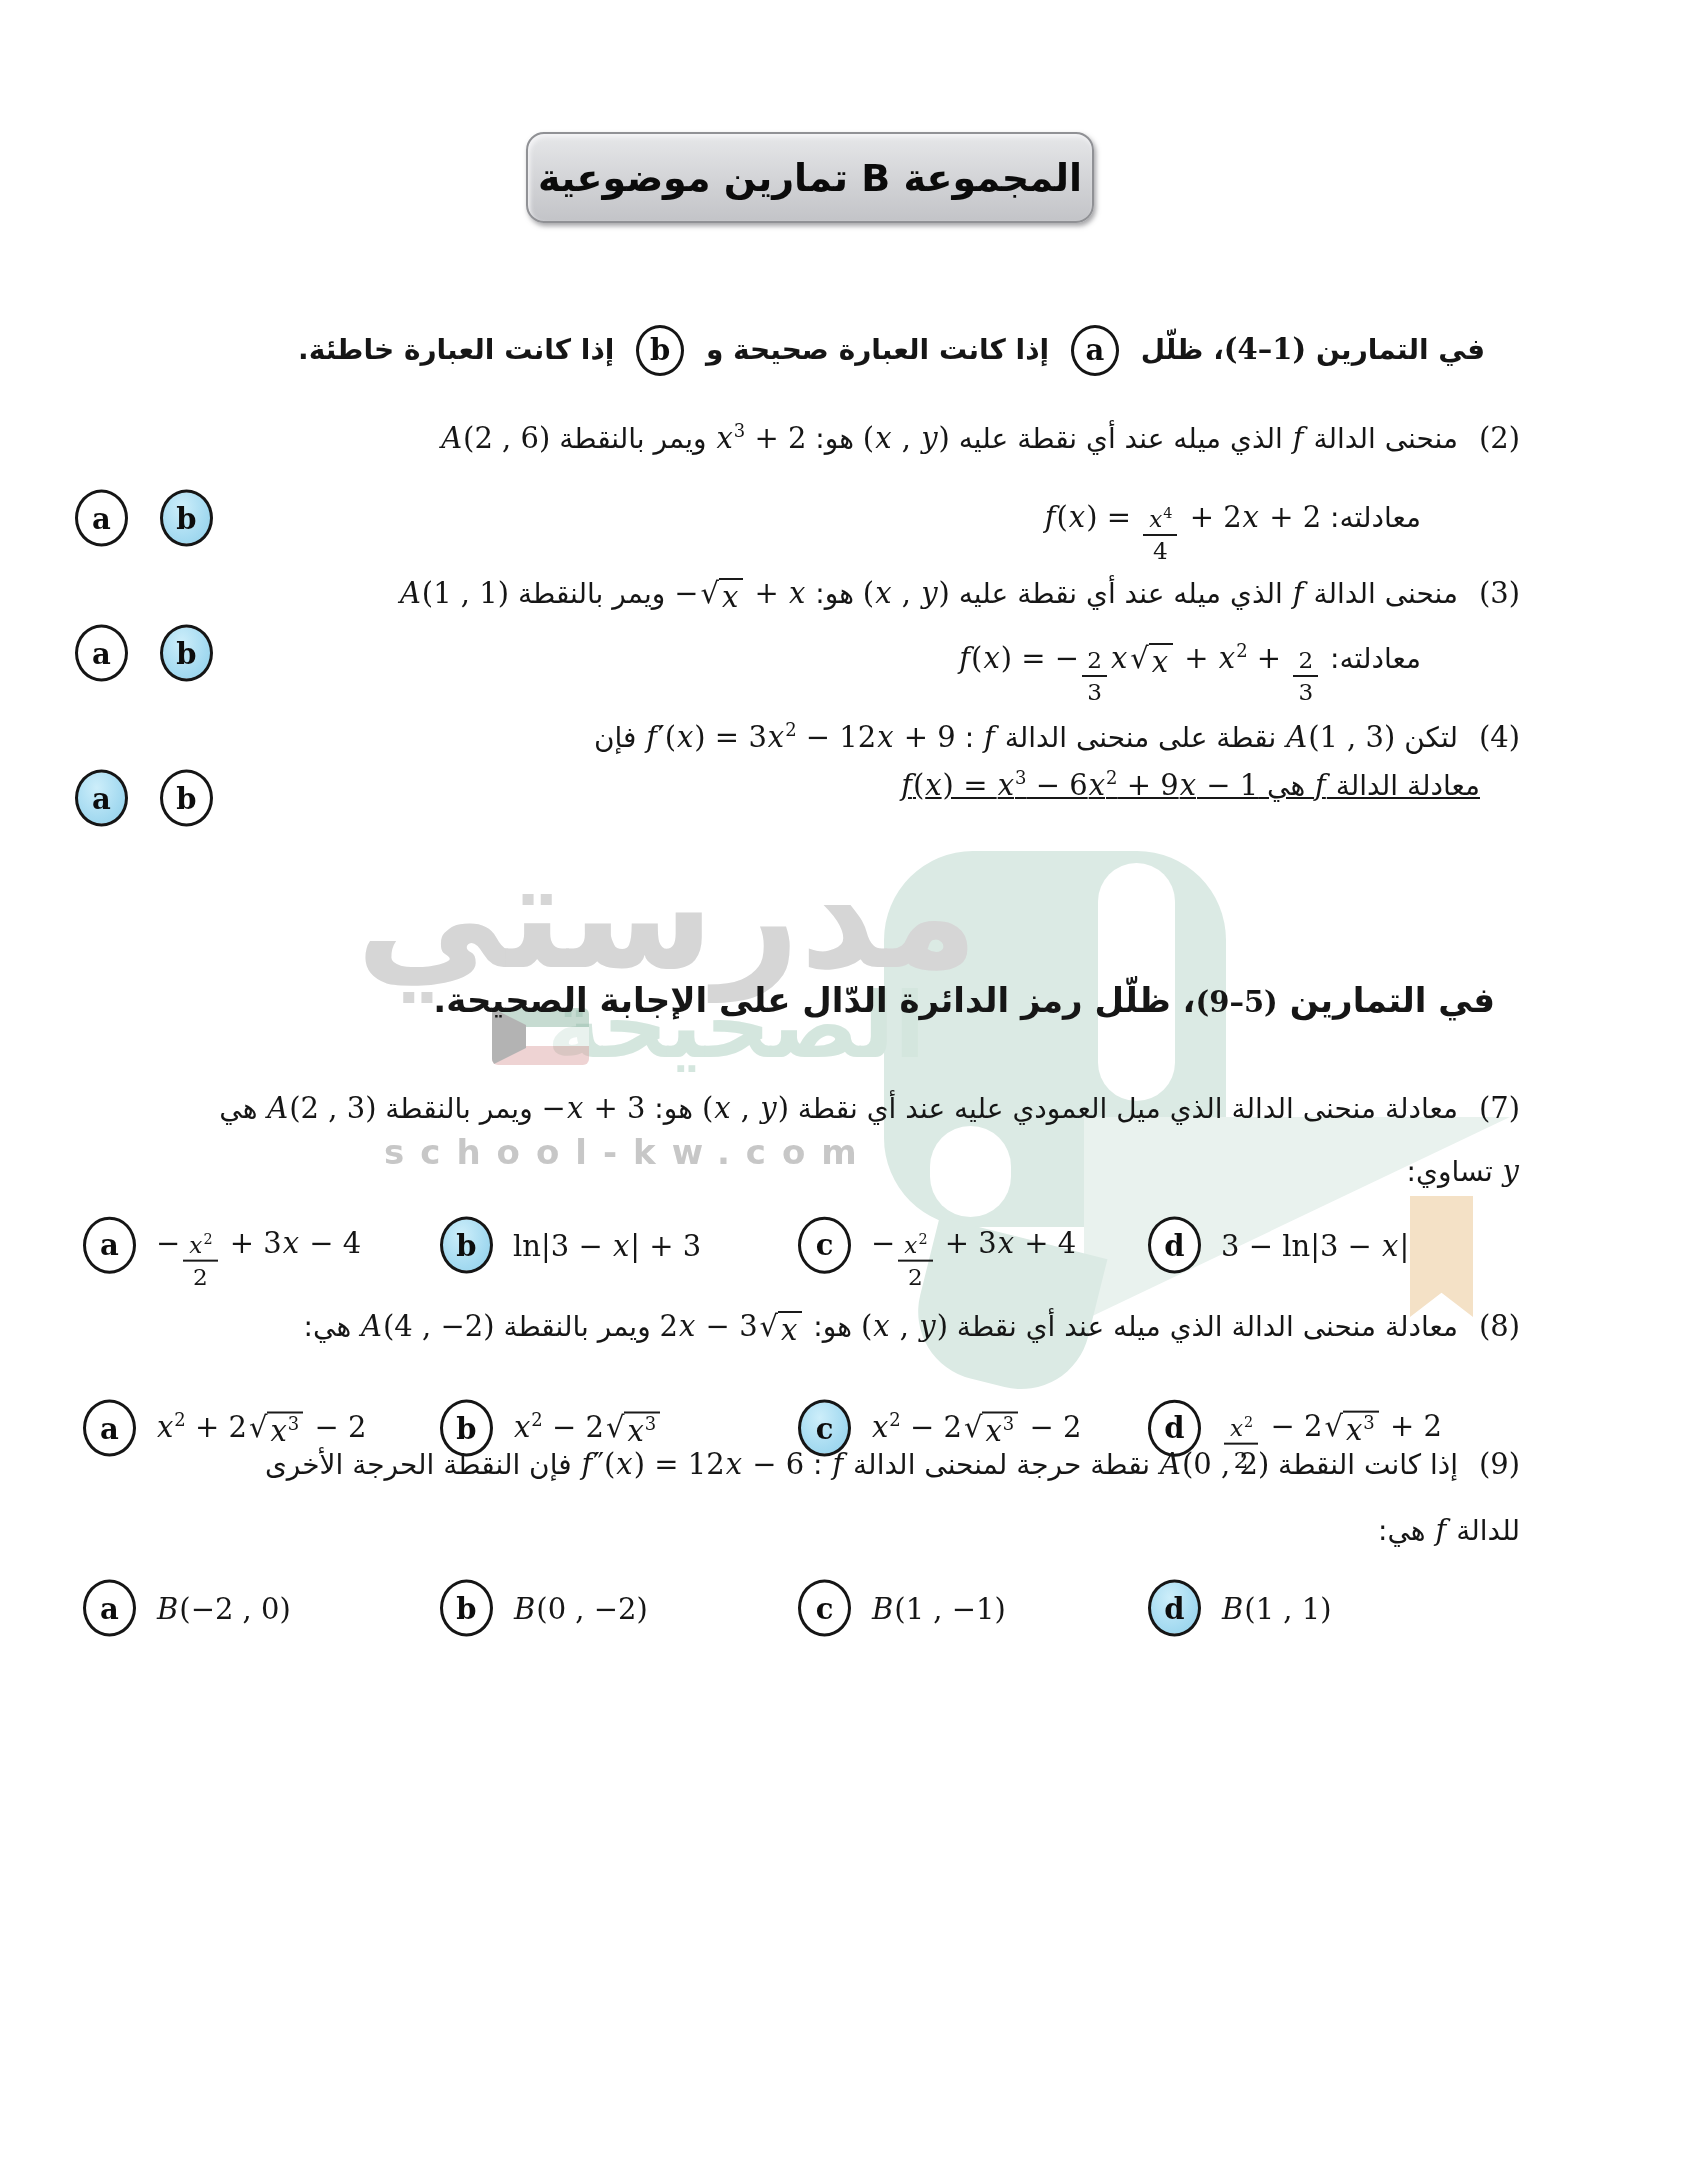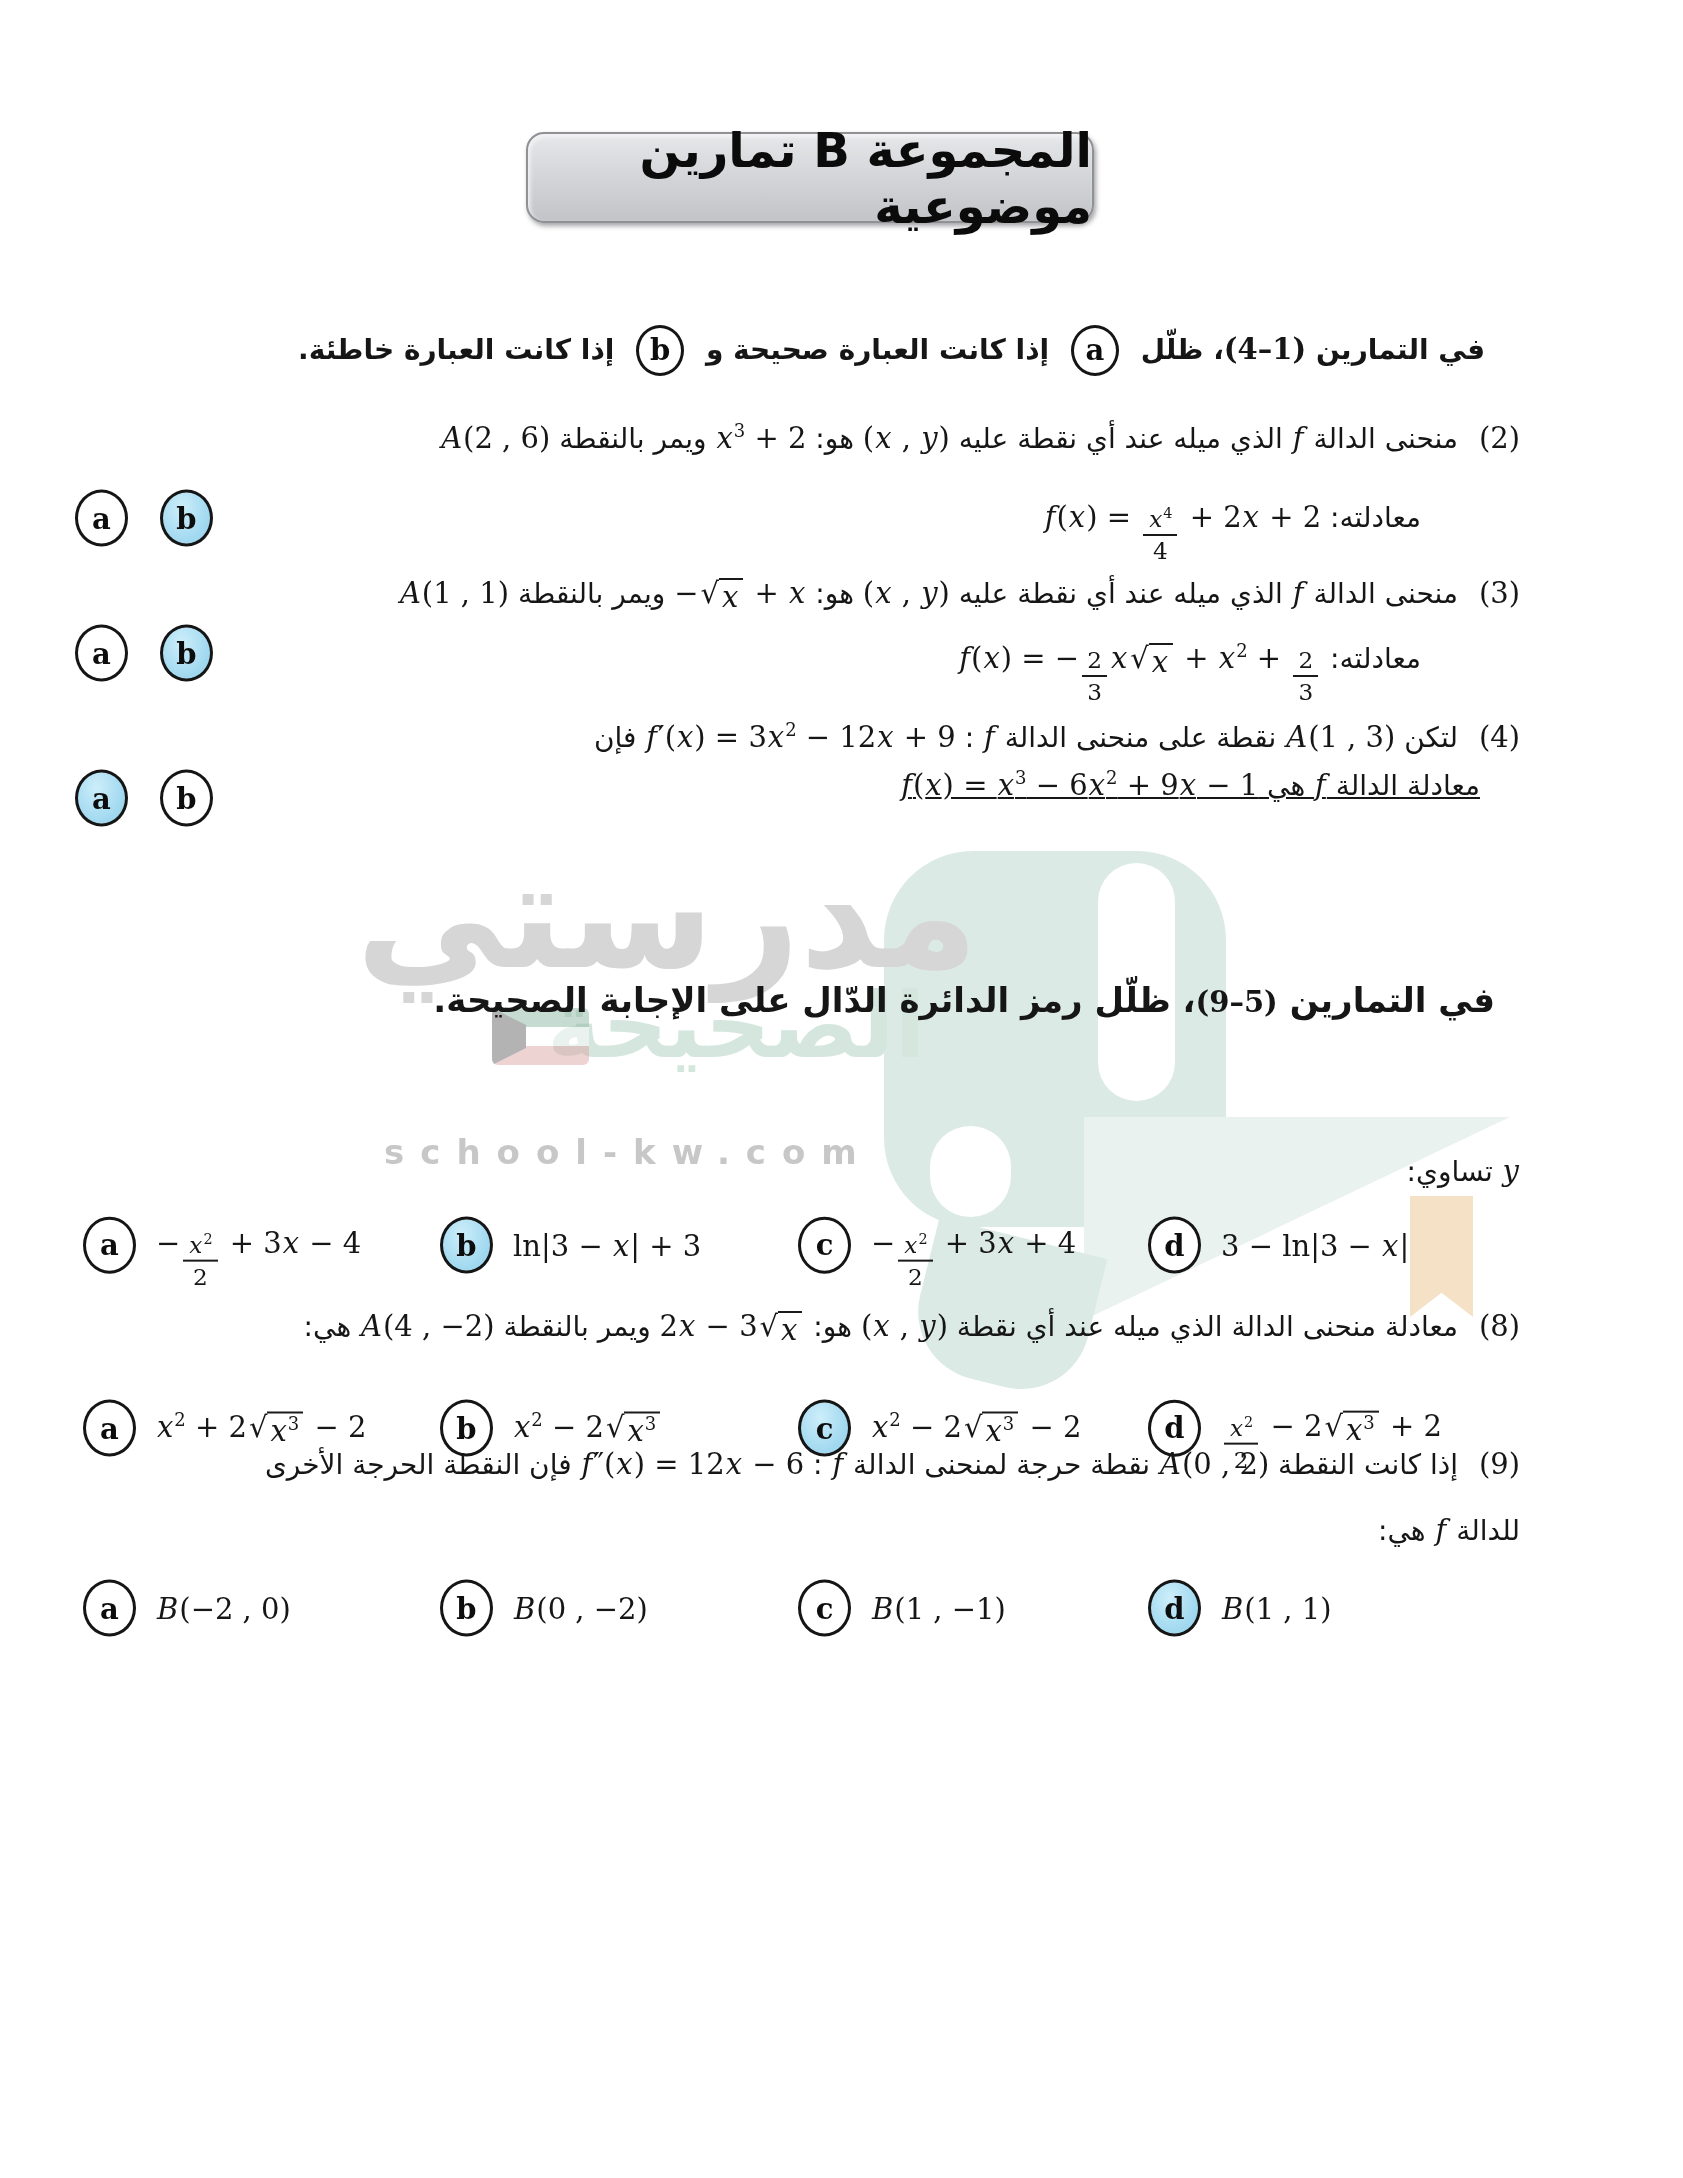--- a/index.html
+++ b/index.html
@@ -32,21 +32,21 @@
      background:linear-gradient(#8fb8a5 0 33%,#ffffff 33% 66%,#dfa8a8 66% 100%);}
   .wm-flag .black{position:absolute;left:0;top:0;width:34px;height:100%;background:#6a6a6a;
      clip-path:polygon(0 0,100% 30%,100% 70%,0 100%);border-radius:6px 0 0 6px;}
 
   
   .badge{position:absolute;left:526px;top:132px;width:568px;height:91px;
          background:linear-gradient(180deg,#e6e7e9 0%,#d2d3d6 55%,#c3c4c8 100%);
          border:2px solid #909195;border-radius:18px;
          box-shadow:inset 2px 3px 4px #f4f4f6, 2px 3px 5px rgba(90,90,95,.55);
          display:flex;align-items:center;justify-content:center;}
-  .badge-label{font-size:48px;font-weight:700;color:#0b0b0b;direction:rtl;}
+  .badge-label{font-size:38px;font-weight:700;color:#0b0b0b;direction:rtl;}
 
   
   .line{position:absolute;right:163px;direction:rtl;white-space:nowrap;font-size:28px;line-height:1.2;}
   .bold{font-weight:700;}
   .qnum{font-family:"DejaVu Serif",serif;direction:ltr;unicode-bidi:isolate;margin-left:12px;font-size:29px;}
 
   
   .m{font-family:"DejaVu Serif",serif;direction:ltr;unicode-bidi:isolate;font-size:29px;}
   .m i{font-style:italic;padding:0 1px;}
   .m sup{font-size:.62em;line-height:0;}
@@ -170,20 +170,24 @@
         </span>
       <span class="circ">
           <span>b</span>
         </span>
     </div>
 
     <div class="line bold" style="top:980px;right:188px;font-size:34px;">
       <span>في التمارين <span class="m" dir="ltr">(9–5)</span>، ظلّل رمز الدائرة الدّال على الإجابة الصحيحة.</span>
     </div>
 
+    <div class="line" style="top:1091px;">
+      <span class="qnum">(7)</span>
+      <span>معادلة منحنى الدالة الذي ميل العمودي عليه عند أي نقطة <span class="m" dir="ltr">(<i>x</i> , <i>y</i>)</span> هو: <span class="m" dir="ltr">−<i>x</i> + 3</span> ويمر بالنقطة <span class="m" dir="ltr"><i>A</i>(2 , 3)</span> هي</span>
+    </div>
     <div class="line" style="top:1154px;">
       <span><span class="m" dir="ltr"><i>y</i></span> تساوي:</span>
     </div>
     <div class="optrow" style="top:1245px;">
       <span class="opt" style="left:83px;">
         <span class="circ">
             <span>a</span>
           </span>
         <span><span class="m" dir="ltr">−<span class="fr">
                 <span class="fn"><i>x</i><sup>2</sup></span>

